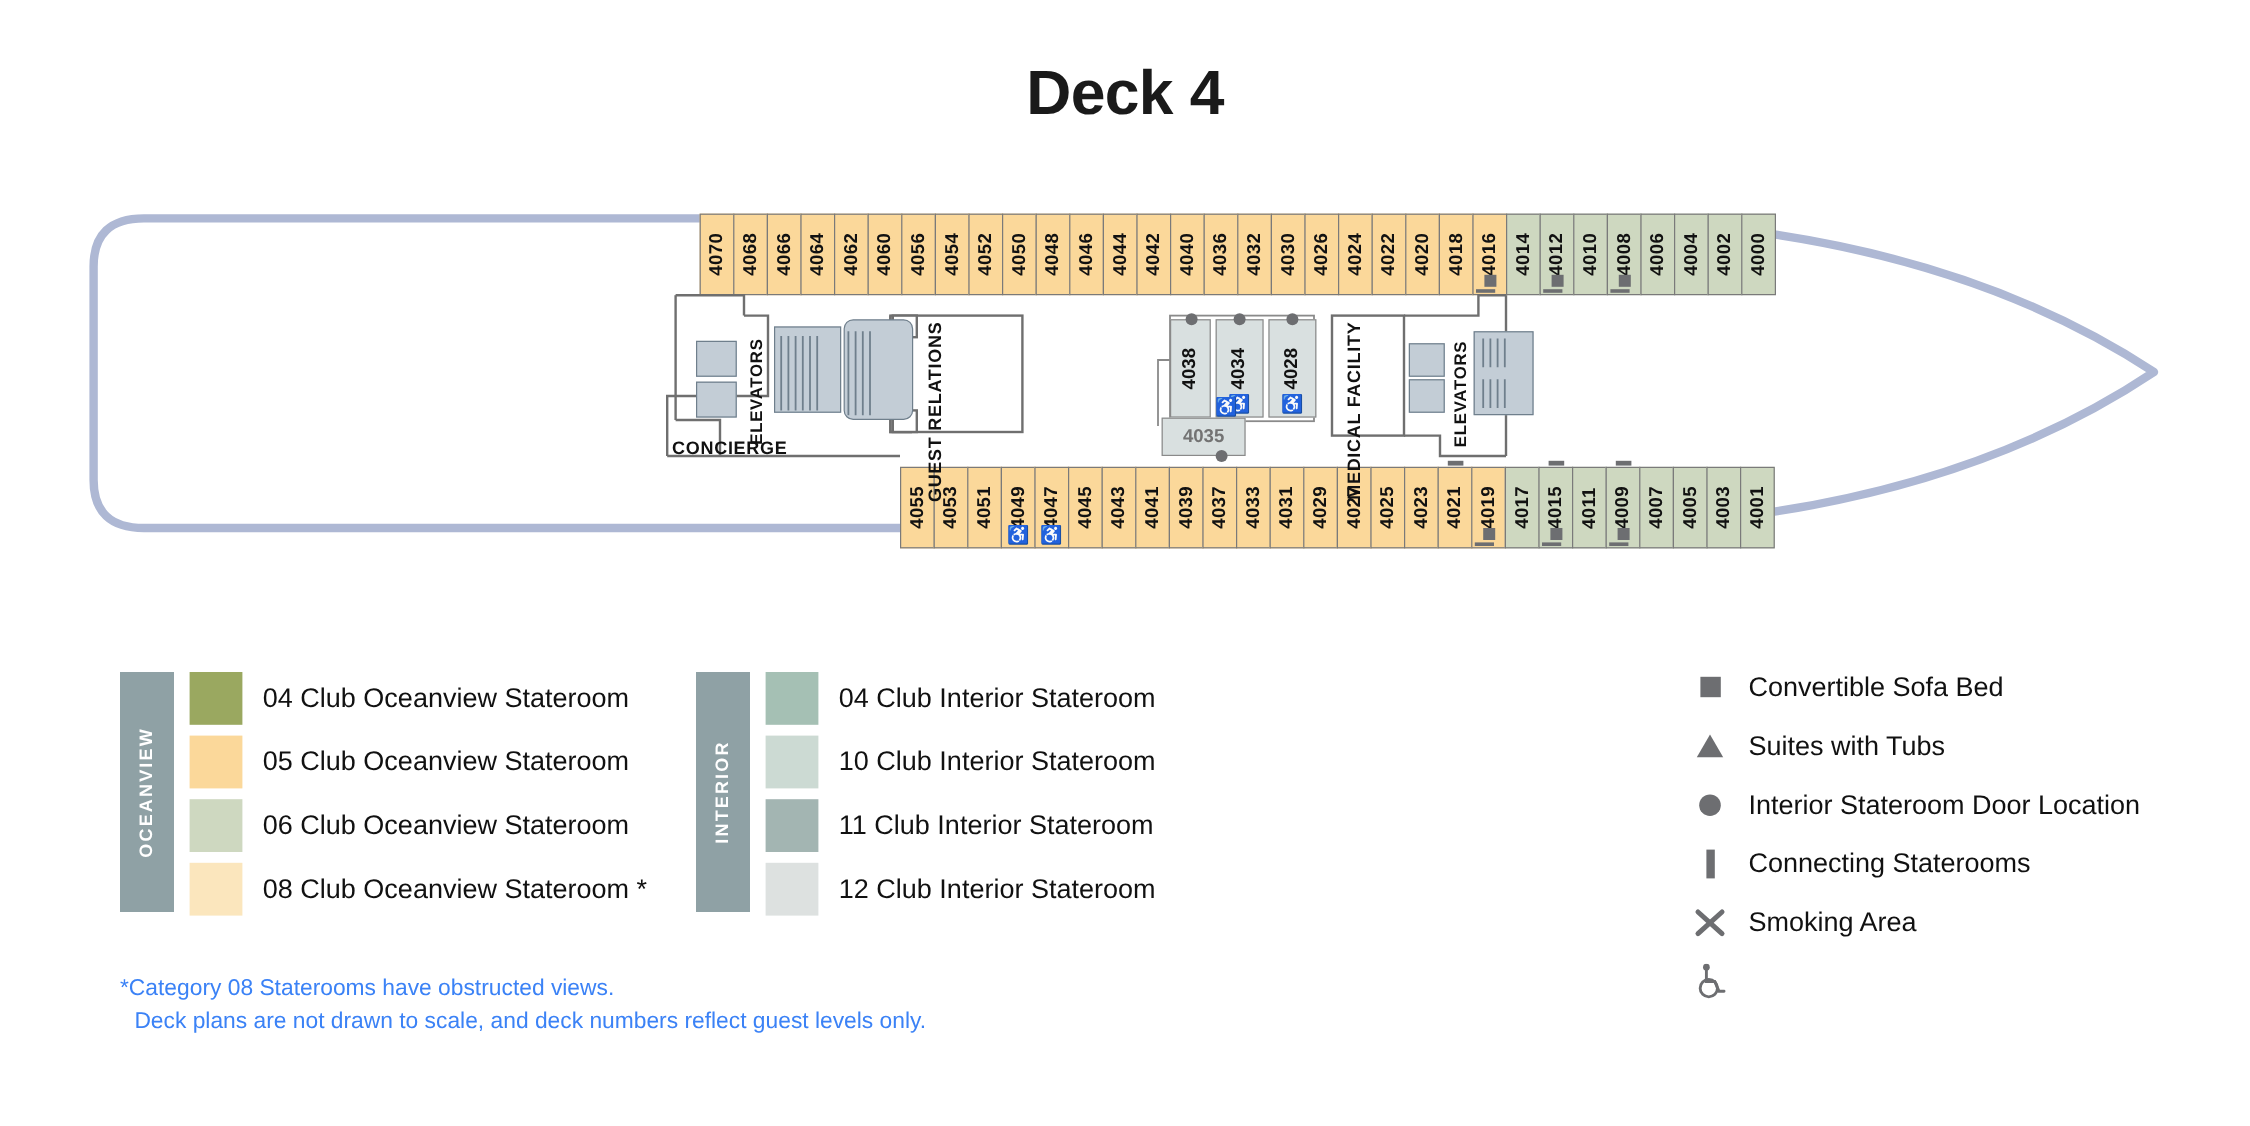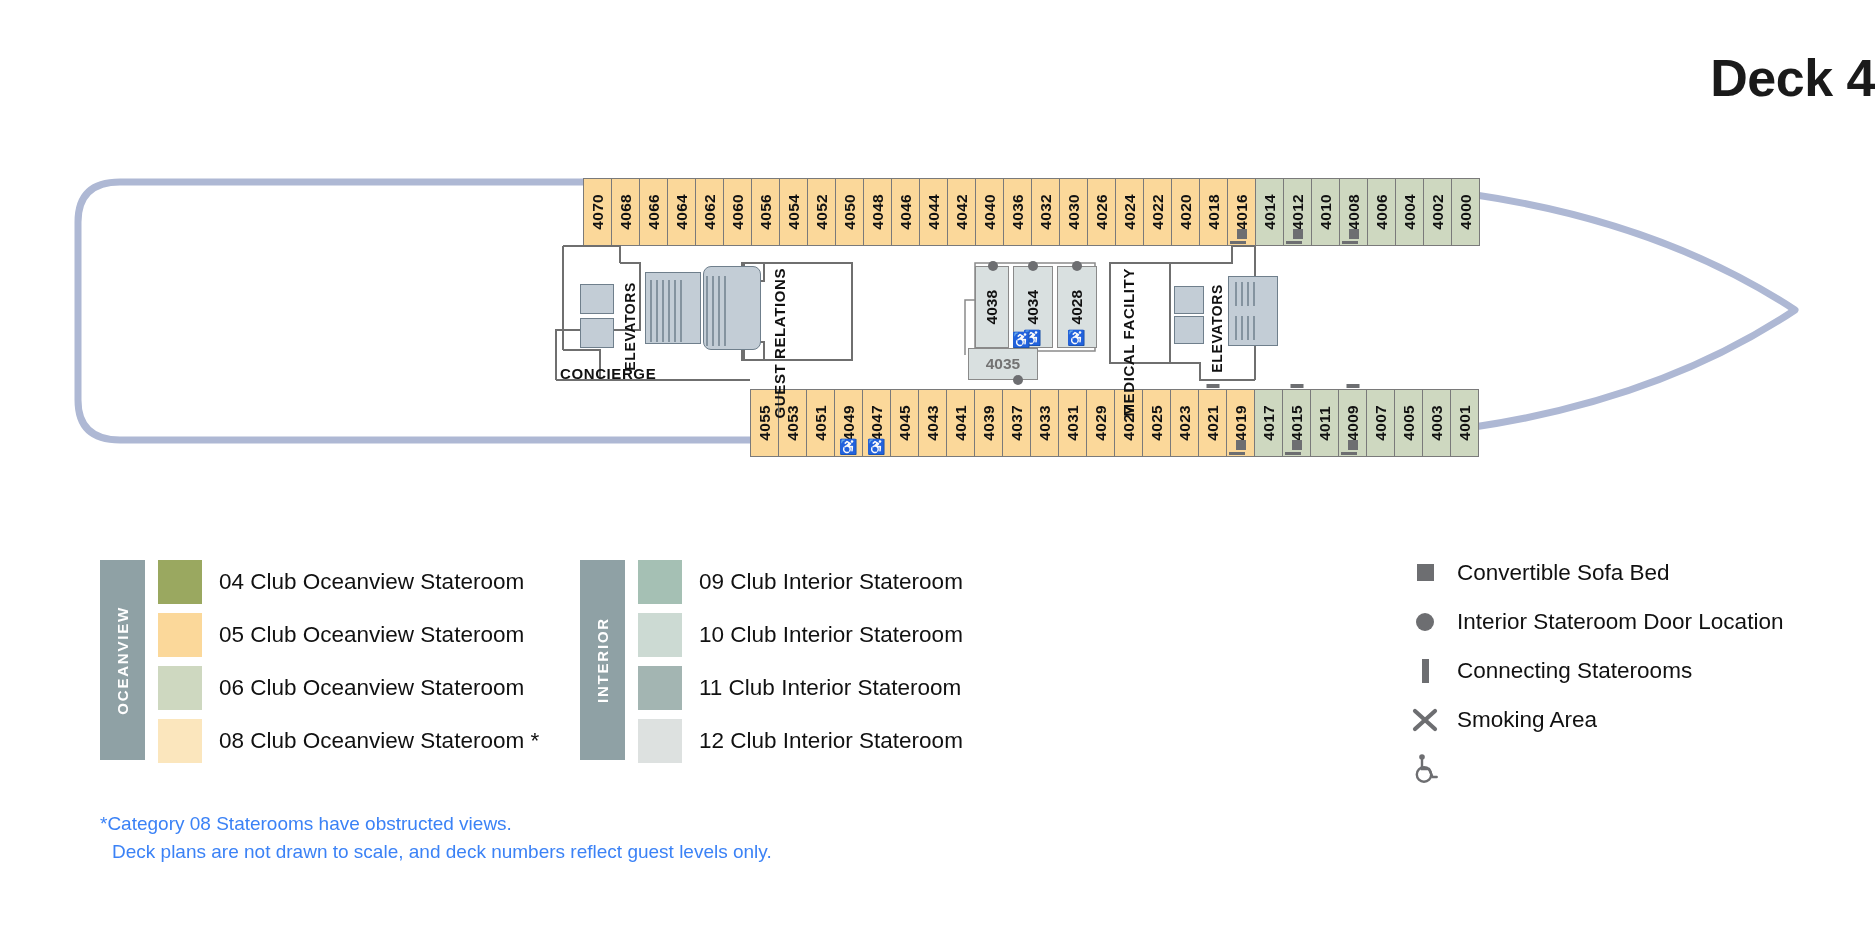--- a/index.html
+++ b/index.html
@@ -9,21 +9,21 @@
     width: 1875px; height: 938px;
     overflow: hidden;
     font-family: "Liberation Sans", sans-serif;
   }
   #root { position: relative; width: 1875px; height: 938px; }
 
   
   #deck-title {
     position: absolute;
     top: 48px; left: 0; width: 1875px;
-    text-align: right;
+    text-align: center;
     font-size: 52px;
     font-weight: 700;
     color: #1a1a1a;
     letter-spacing: -0.5px;
   }
 
   
   #hull-svg { position: absolute; top: 0; left: 0; width: 1875px; height: 938px; pointer-events: none; }
 
   
@@ -505,21 +505,21 @@
       <div class="legend-text">08 Club Oceanview Stateroom *</div>
     </div>
   </div>
 
   <div class="cat-column" id="legend-interior" style="left:580px;top:12px;">
     <div class="cat-band" style="left:0;top:0;height:200px;">
       <span>INTERIOR</span>
     </div>
     <div class="legend-row" style="left:58px;top:0px;">
       <div class="legend-swatch cat-09"></div>
-      <div class="legend-text">09 Club Interior Stateroom</div>
+      <div class="legend-text">04 Club Interior Stateroom</div>
     </div>
     <div class="legend-row" style="left:58px;top:53px;">
       <div class="legend-swatch cat-10"></div>
       <div class="legend-text">10 Club Interior Stateroom</div>
     </div>
     <div class="legend-row" style="left:58px;top:106px;">
       <div class="legend-swatch cat-11"></div>
       <div class="legend-text">11 Club Interior Stateroom</div>
     </div>
     <div class="legend-row" style="left:58px;top:159px;">
@@ -527,20 +527,26 @@
       <div class="legend-text">12 Club Interior Stateroom</div>
     </div>
   </div>
 
   <div id="symbol-legend">
     <div class="sym-row">
       <div class="sym-ico">
             <div class="sq-sym"></div>
           </div>
       <div class="sym-text">Convertible Sofa Bed</div>
+    </div>
+    <div class="sym-row">
+      <div class="sym-ico">
+            <div class="tri-sym"></div>
+          </div>
+      <div class="sym-text">Suites with Tubs</div>
     </div>
     <div class="sym-row">
       <div class="sym-ico">
             <div class="circ-sym"></div>
           </div>
       <div class="sym-text">Interior Stateroom Door Location</div>
     </div>
     <div class="sym-row">
       <div class="sym-ico">
             <div class="bar-sym"></div>

